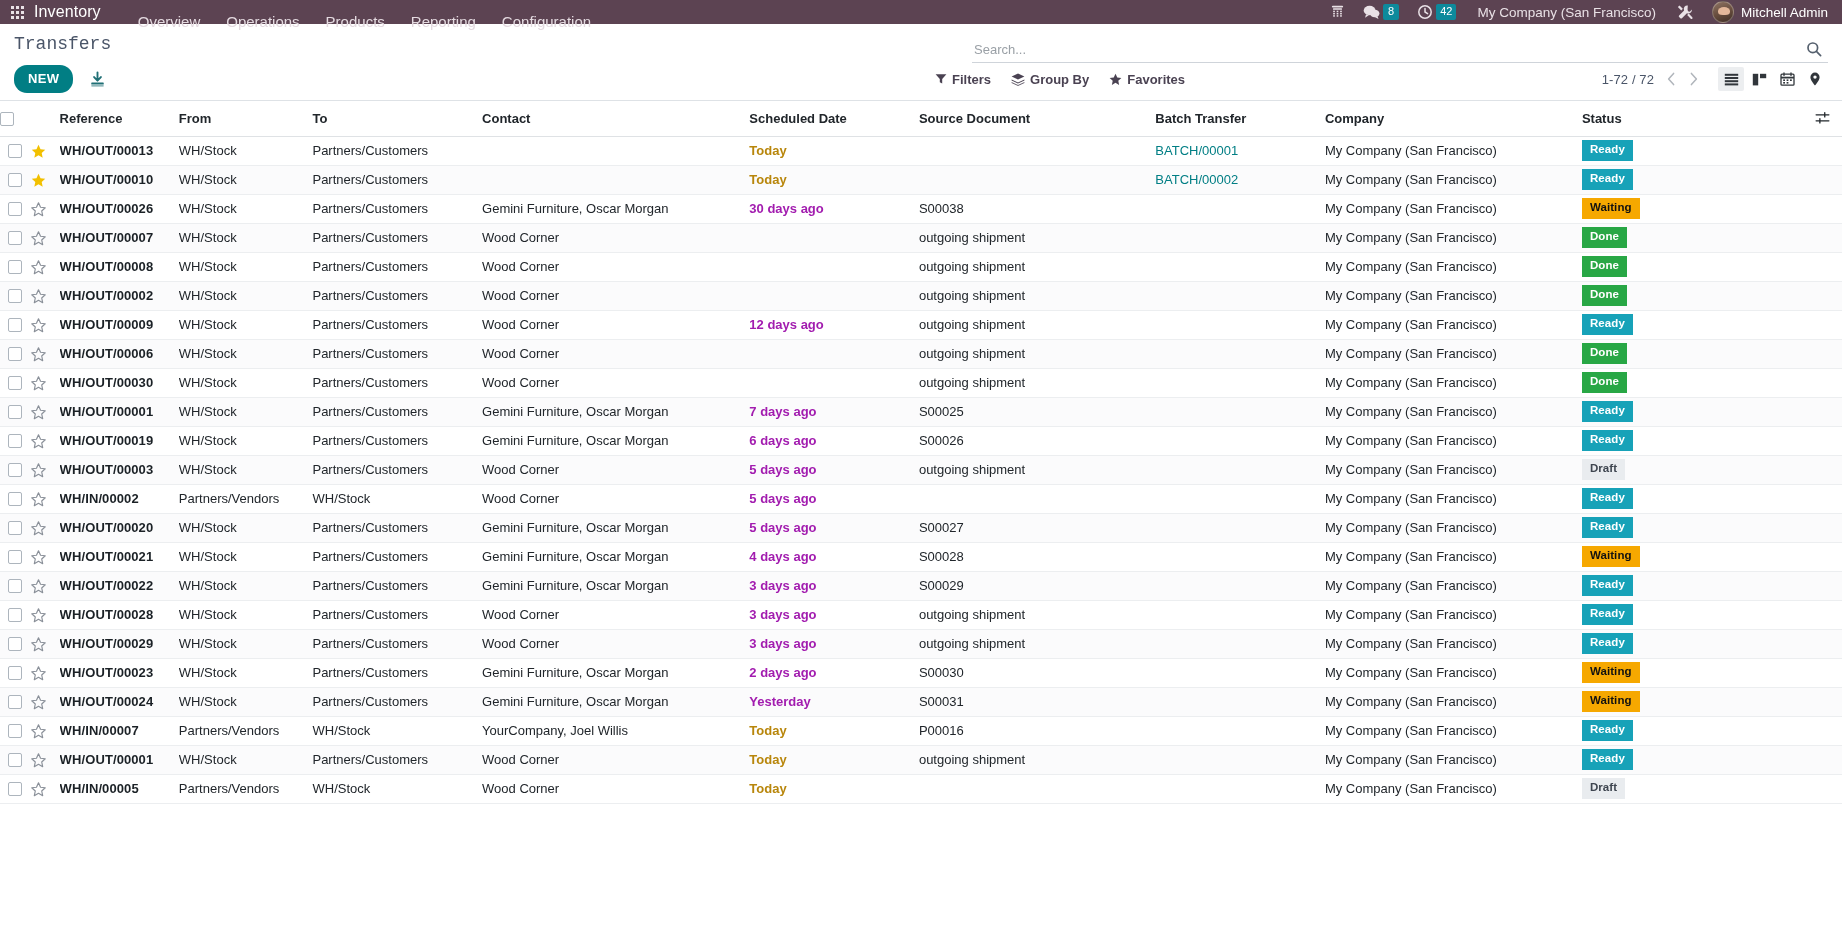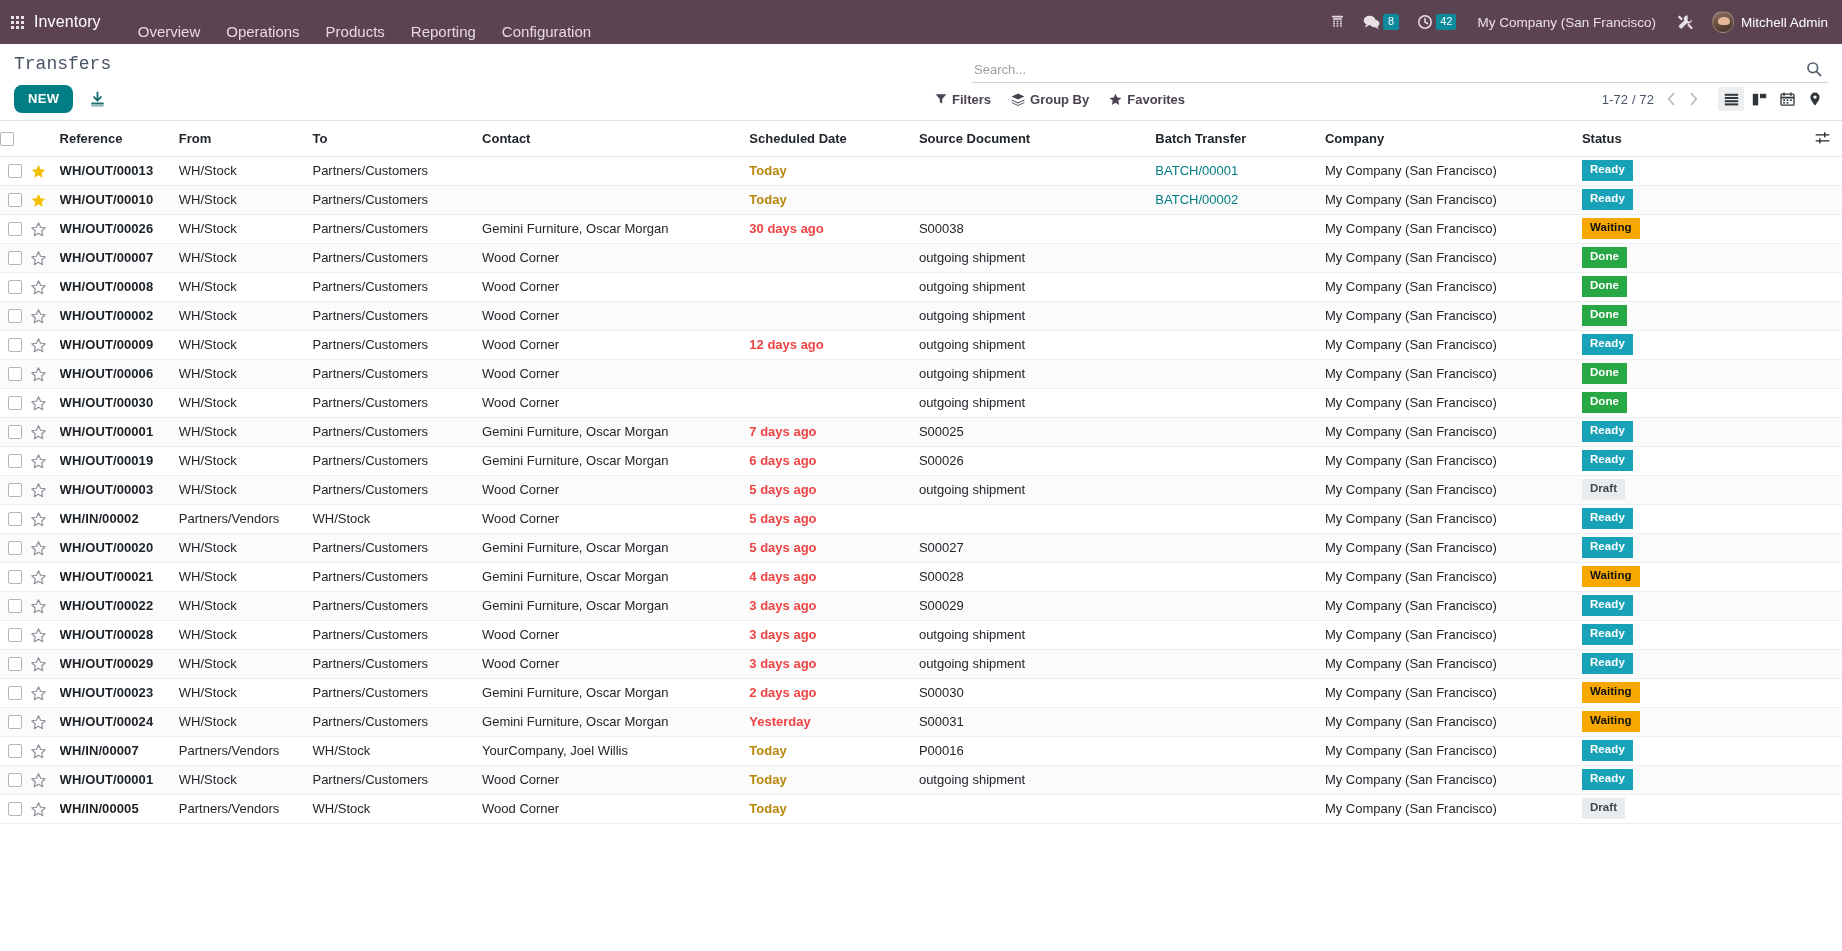--- a/index.html
+++ b/index.html
@@ -9,21 +9,21 @@
     overflow: hidden;
     background: #ffffff;
     font-family: "Liberation Sans", sans-serif;
     font-size: 13px;
     color: #374151;
     -webkit-font-smoothing: antialiased;
   }
 
   
   .navbar {
-    height: 44px;
+    height: 24px;
     background: #5c4352;
     display: flex;
     align-items: center;
     color: #e9e1e6;
     font-size: 13.5px;
     padding: 0 10px 0 0;
     position: relative;
     z-index: 30;
   }
   .apps-grid {
@@ -164,21 +164,21 @@
     display: flex;
     align-items: center;
     padding: 5px 12px 7px 14px;
     position: relative;
     min-height: 38px;
   }
   .btn-new {
     background: #017e84;
     color: #ffffff;
     border: none;
-    border-radius: 8px;
+    border-radius: 13px;
     font-size: 13px;
     font-weight: 700;
     letter-spacing: .3px;
     padding: 6px 14px;
     cursor: pointer;
     font-family: "Liberation Sans", sans-serif;
     line-height: 16px;
   }
   .export-btn {
     margin-left: 16px;
@@ -309,21 +309,21 @@
     cursor: pointer;
     display: inline-flex;
     line-height: 1;
     vertical-align: middle;
   }
 
   .ref-txt { font-weight: 700; color: #1b2126; letter-spacing: .1px; }
   .link-batch { color: #017e84; cursor: pointer; }
 
   .date-today { color: #b8860b; font-weight: 700; }
-  .date-late  { color: #ef4444; font-weight: 700; }
+  .date-late  { color: #a21caf; font-weight: 700; }
   .date-plain { color: #21262b; }
 
   .badge {
     display: inline-block;
     font-size: 11.5px;
     font-weight: 700;
     line-height: 1;
     padding: 4px 8px 5px;
     border-radius: 0;
     color: #ffffff;

